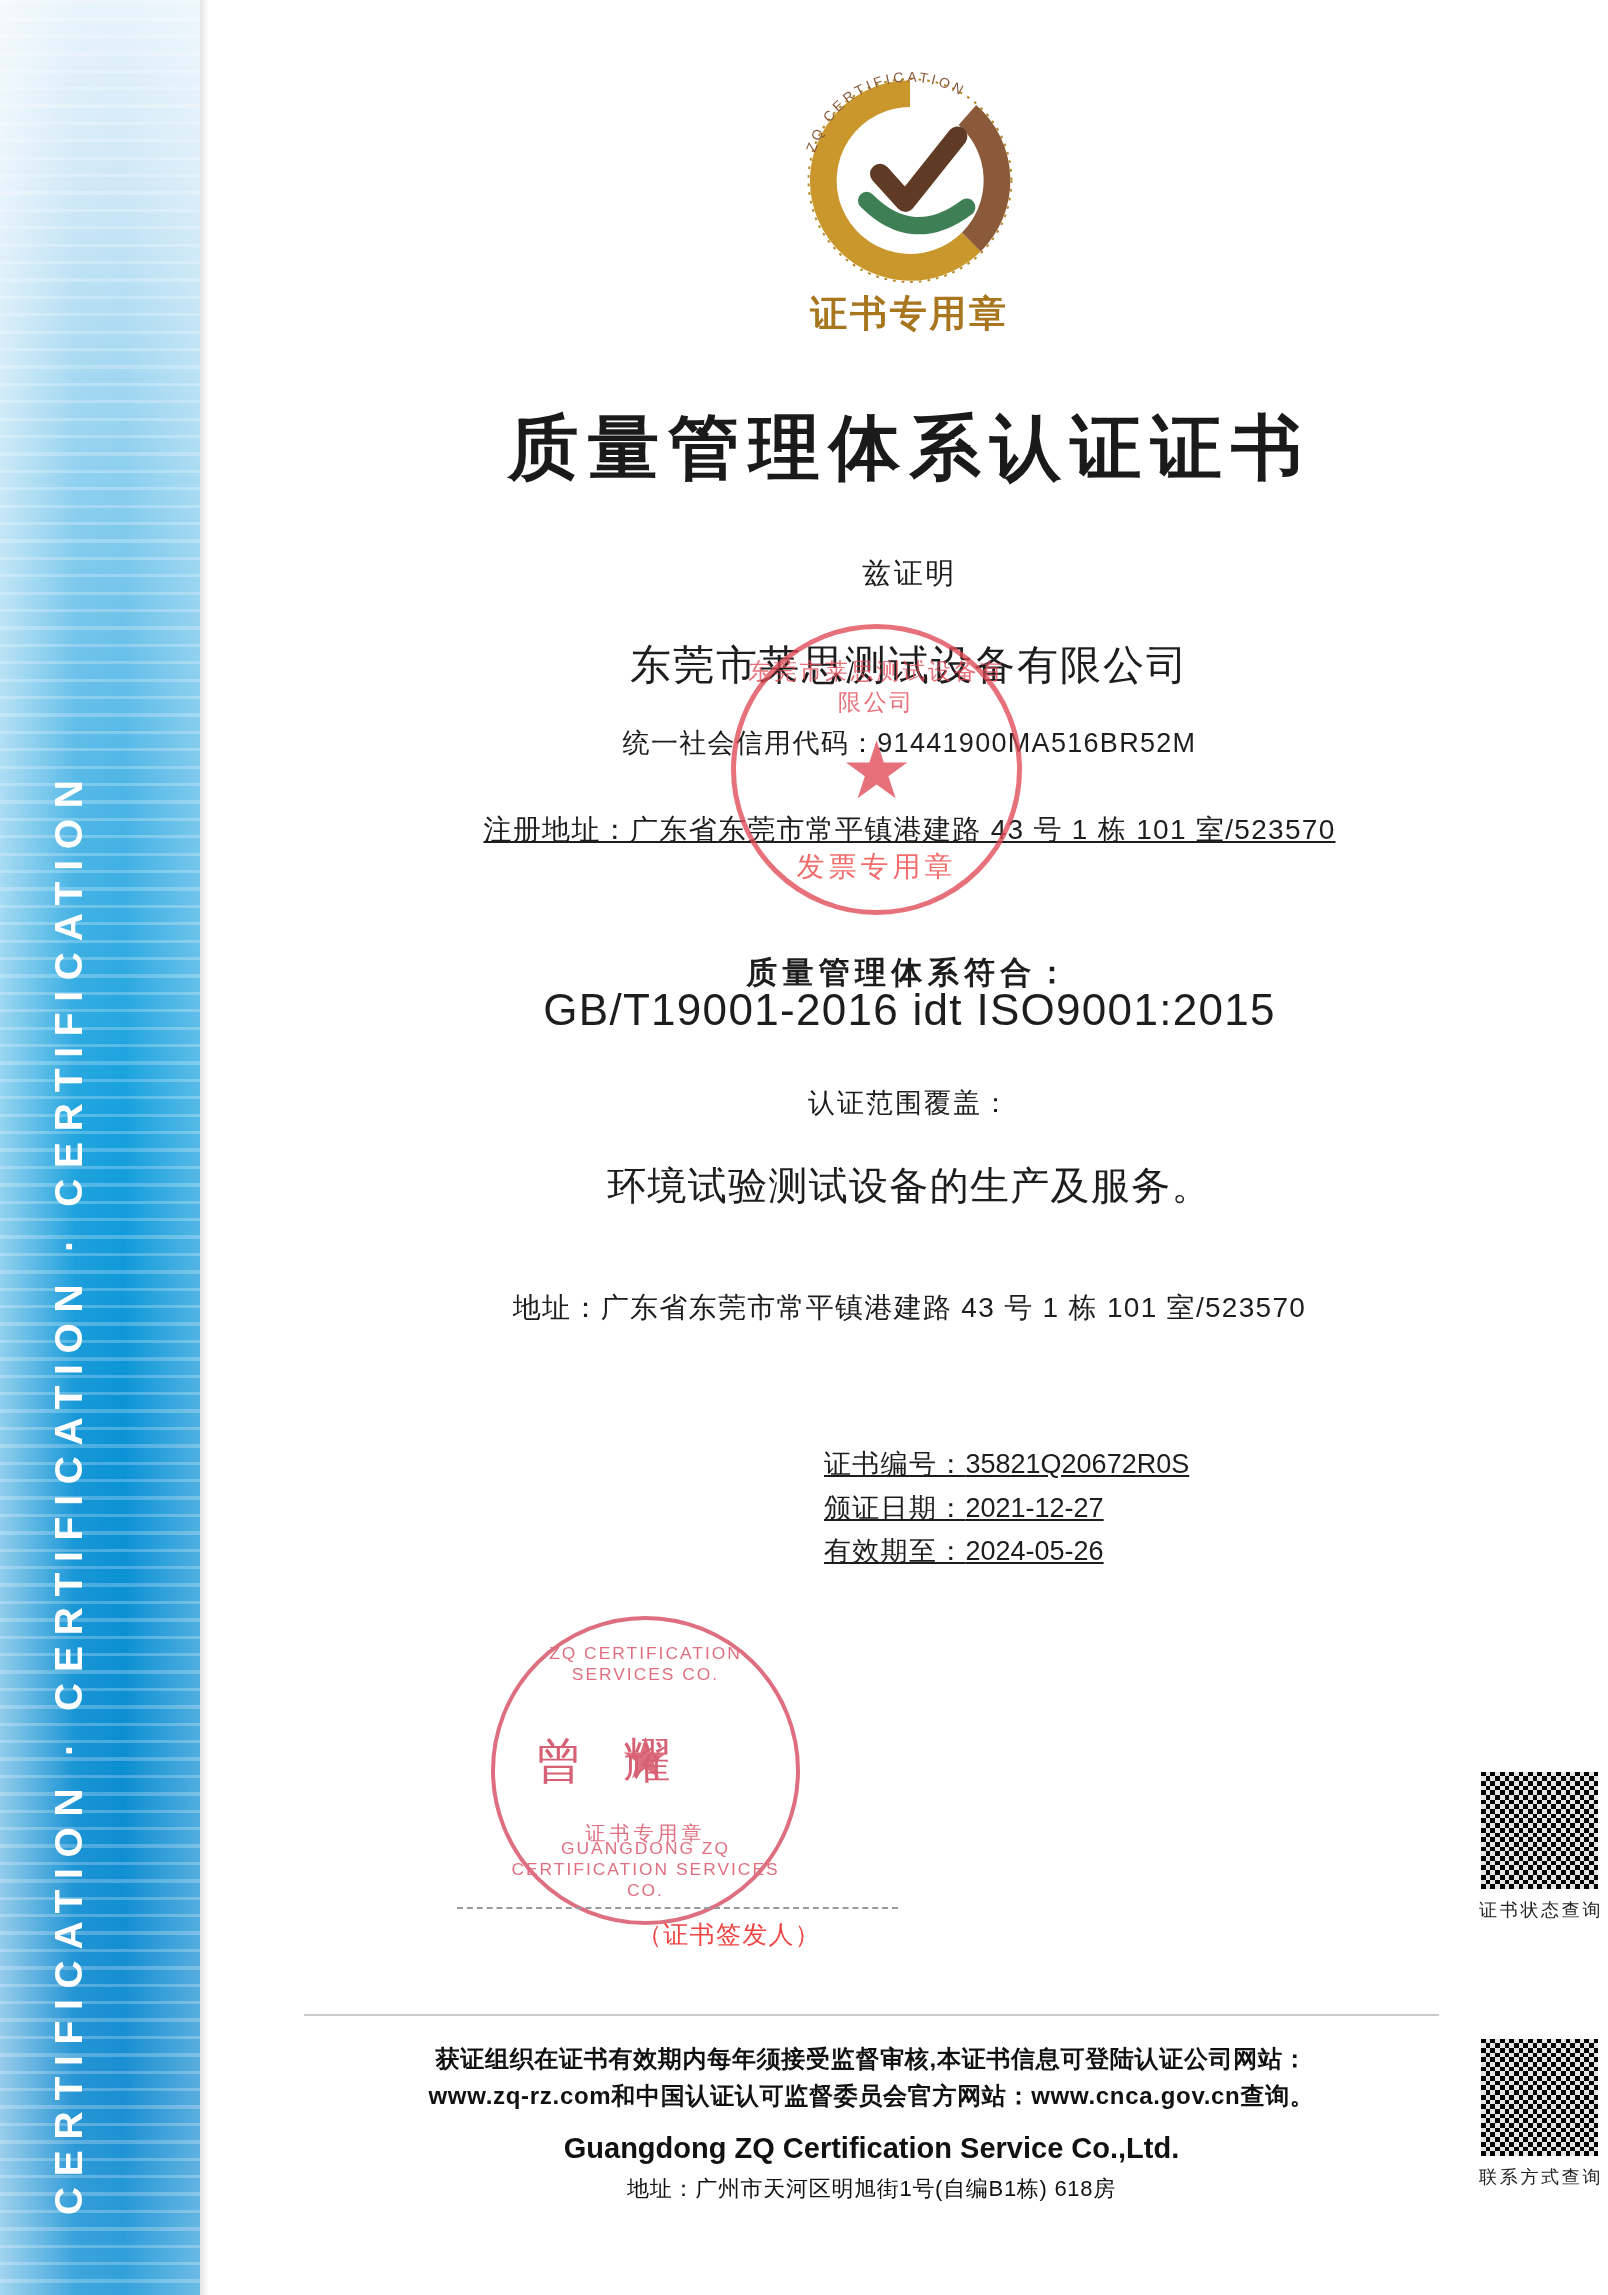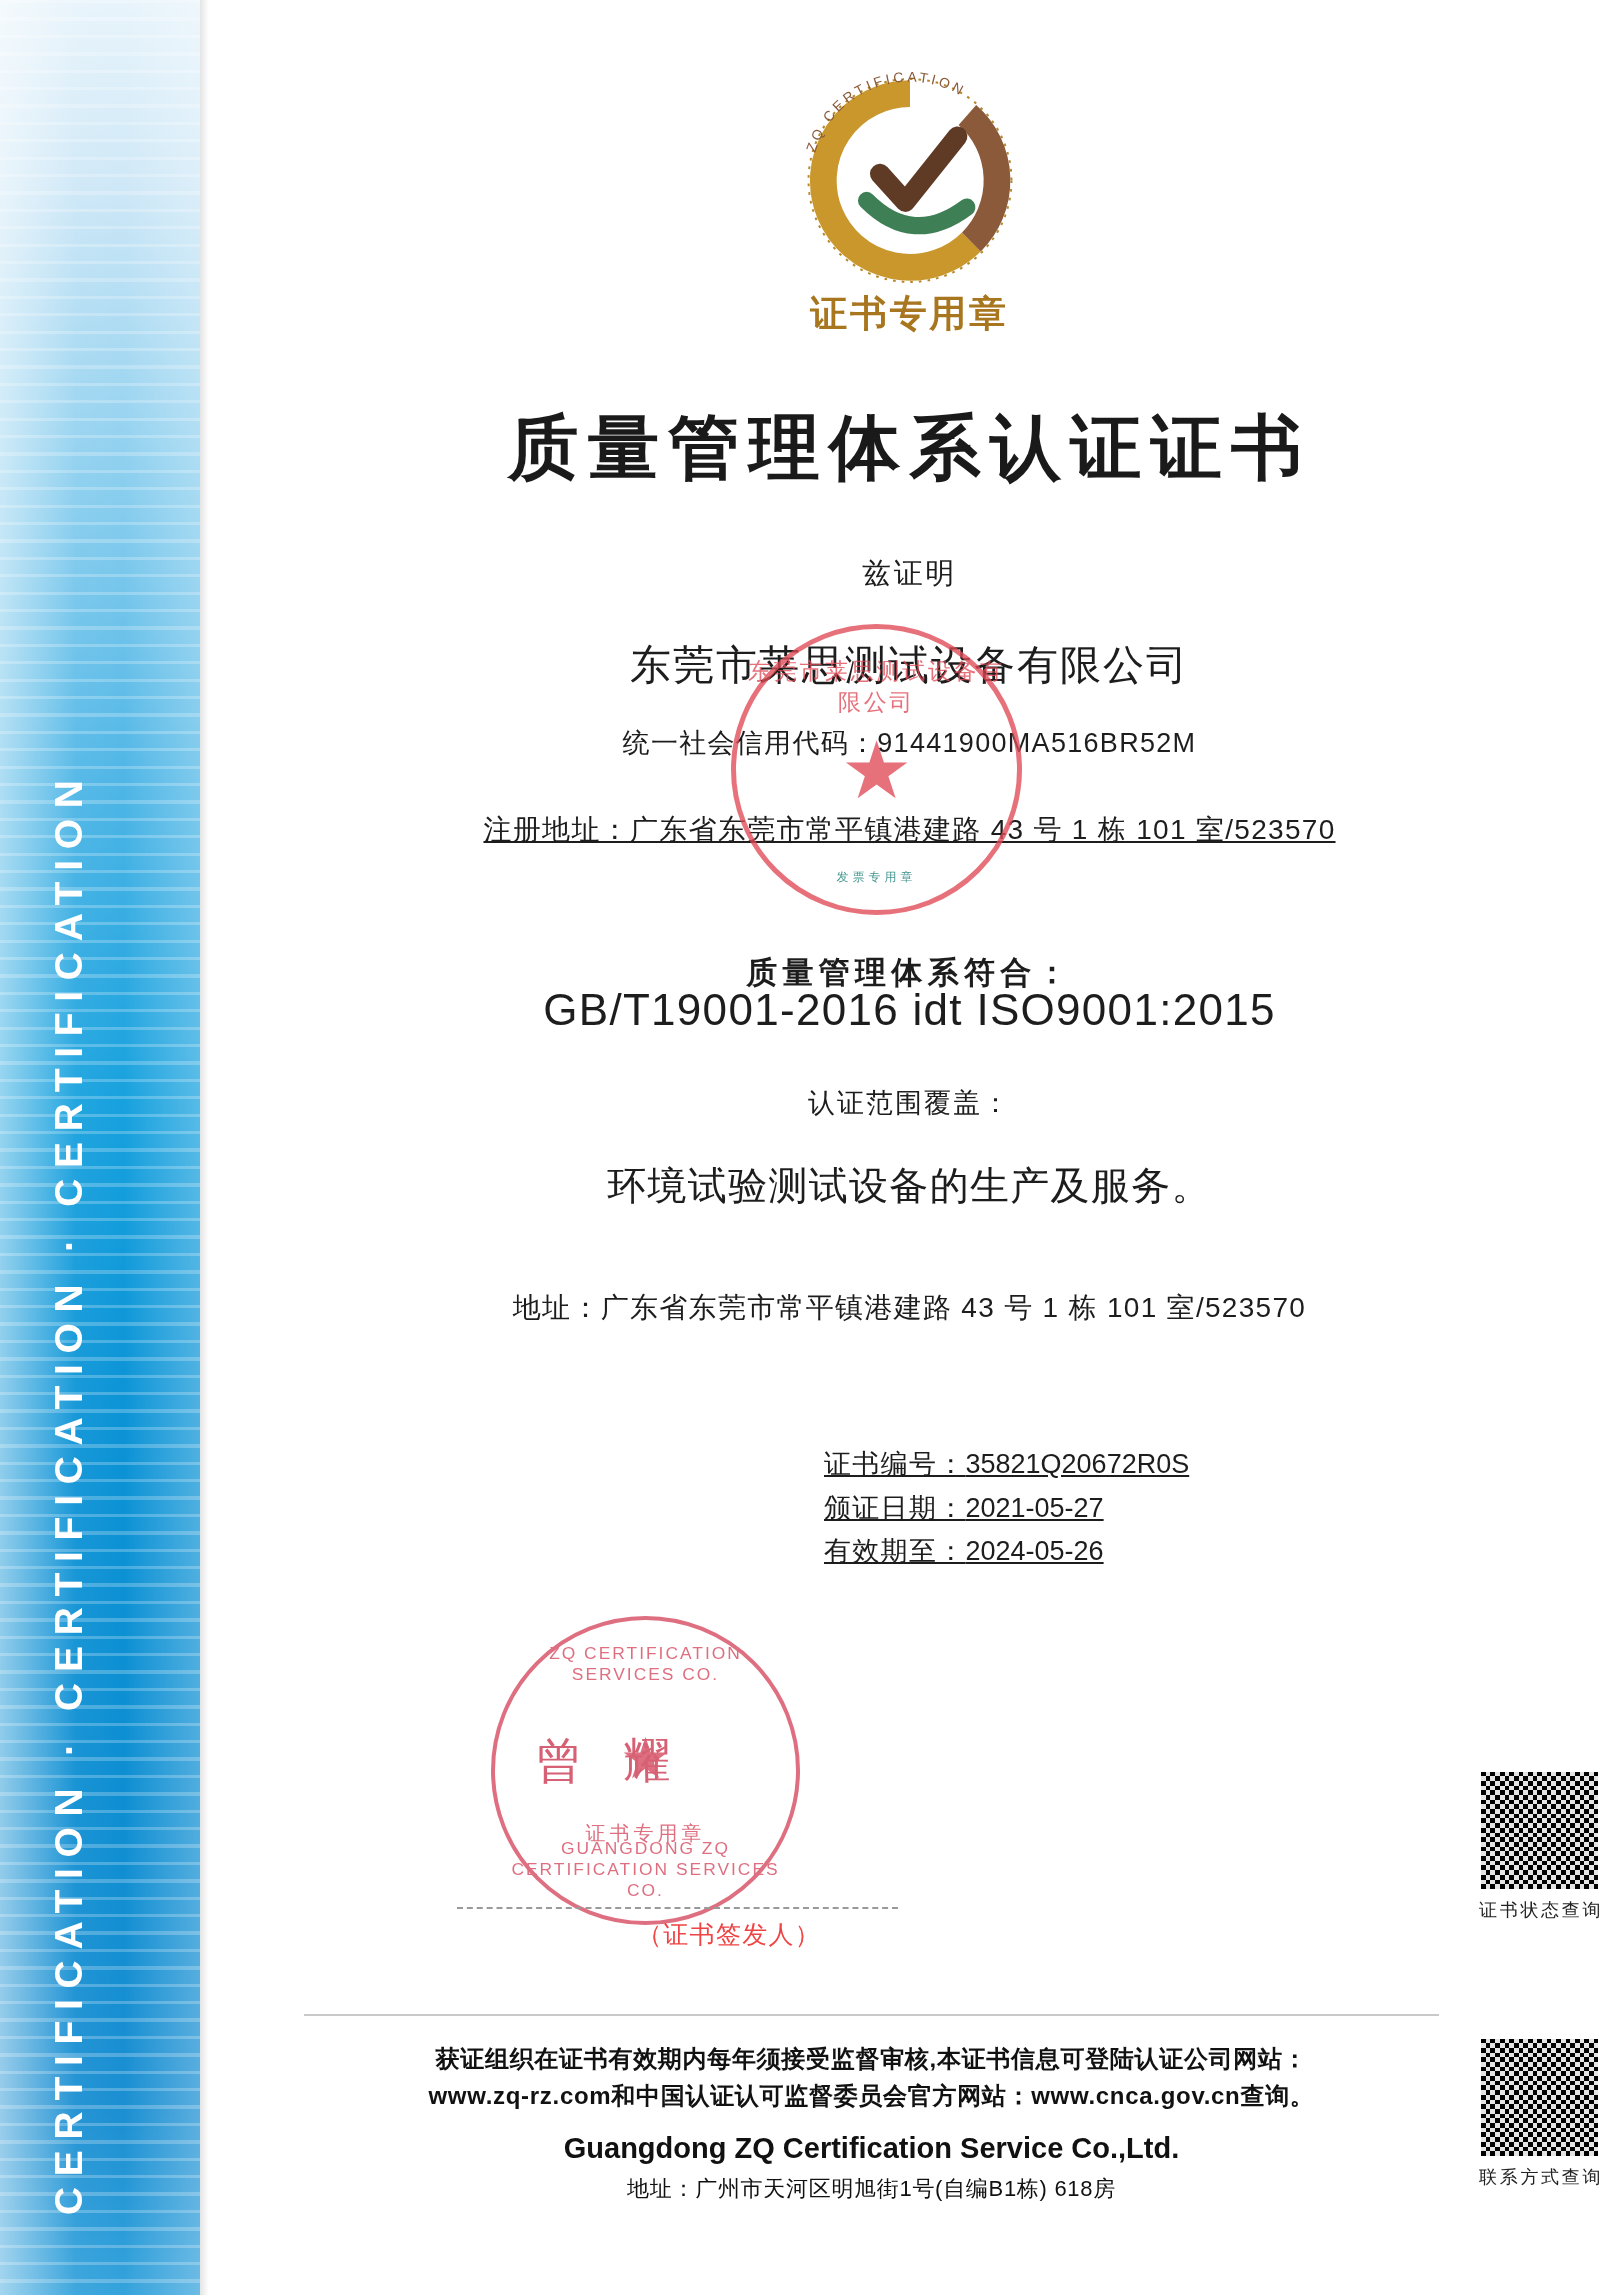--- a/index.html
+++ b/index.html
@@ -277,22 +277,22 @@
     left: 0; top: 27px; width: 100%;
     text-align: center;
     font-size: 23px;
     color: #e04a56;
     letter-spacing: 2.7px;
   }
   .company-stamp .cs-bottom {
     position: absolute;
     left: 0; bottom: 24px; width: 100%;
     text-align: center;
-    font-size: 12px;
-    color: #0f766e;
+    font-size: 28px;
+    color: #ef4444;
     letter-spacing: 4px;
   }
 </style>
 </head>
 <body>
 
 <div class="page">
 
   <div class="left-band">
     <div class="stripes"></div>
@@ -346,21 +346,21 @@
       <div class="cs-top">东莞市莱思测试设备有限公司</div>
       <div class="cs-star">★</div>
       <div class="cs-bottom">发票专用章</div>
     </div>
 
     <div class="meta">
       <div>
         <span class="k">证书编号：</span><span>35821Q20672R0S</span>
       </div>
       <div>
-        <span class="k">颁证日期：</span><span>2021-05-27</span>
+        <span class="k">颁证日期：</span><span>2021-12-27</span>
       </div>
       <div>
         <span class="k">有效期至：</span><span>2024-05-26</span>
       </div>
     </div>
 
     <div class="seal-wrap">
       <div class="seal">
         <div class="arc-top">ZQ CERTIFICATION SERVICES CO.</div>
         <div class="star">★</div>

